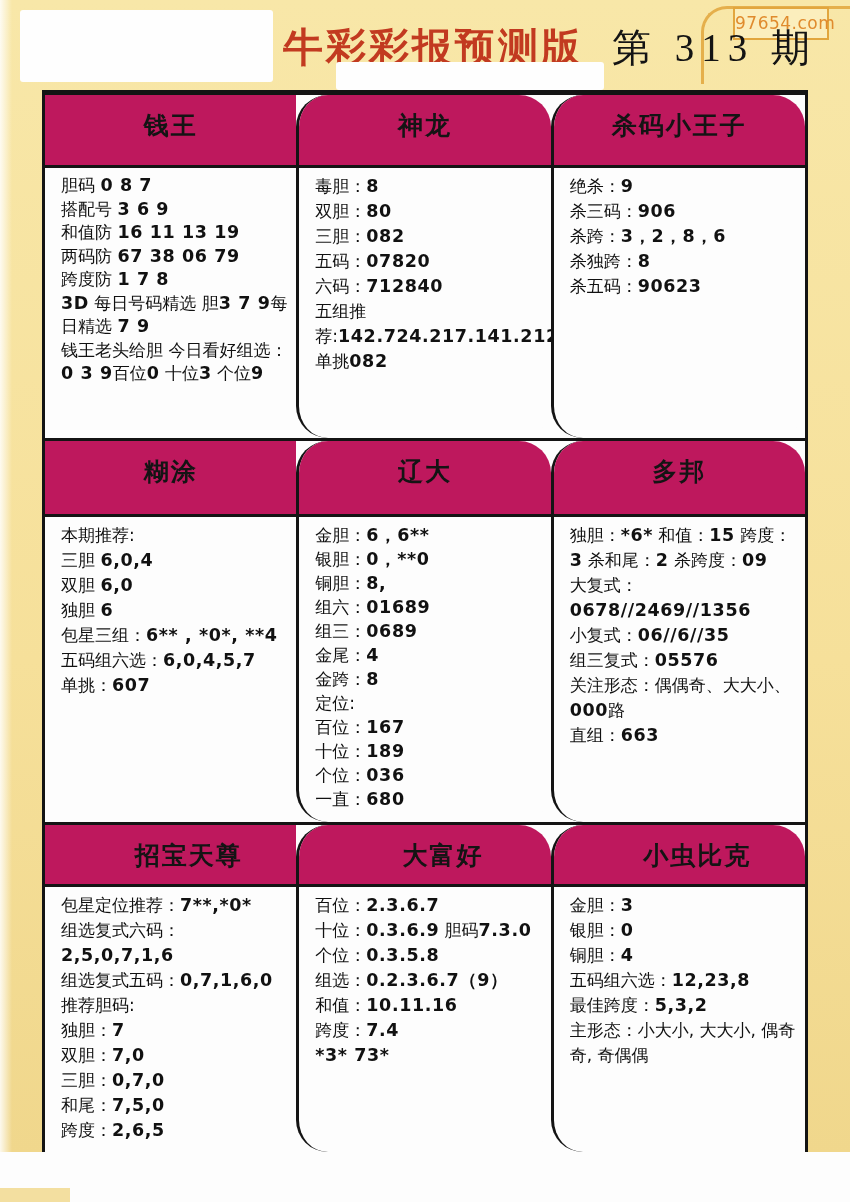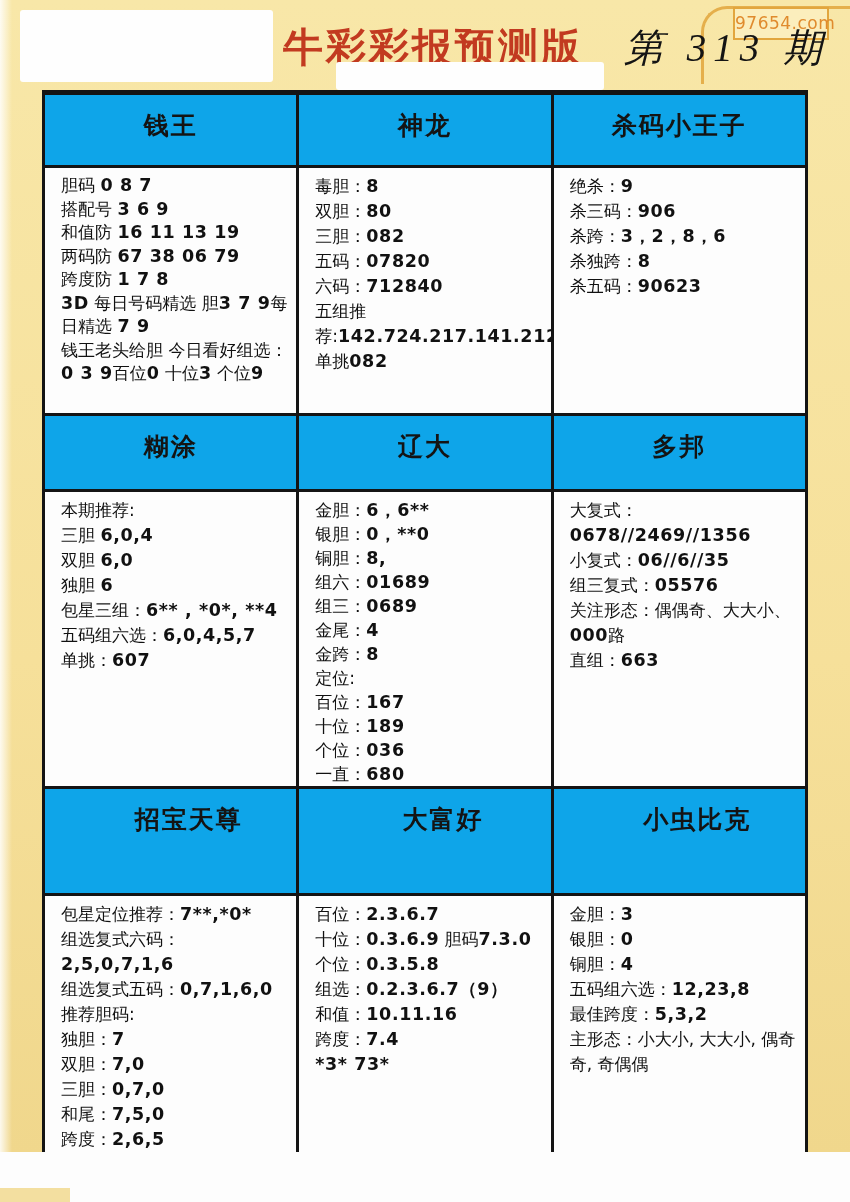--- a/index.html
+++ b/index.html
@@ -22,38 +22,38 @@
     border-left:3px solid #e2a63c; border-top:3px solid #e2a63c;
     border-top-left-radius:26px; opacity:.85; }
 
   .watermark { position:absolute; left:733px; top:7px; width:96px; height:33px;
     border:2px solid #e2a63e; background:#fbeebd; color:#e08b2d;
     font-size:17px; line-height:29px; text-align:center; letter-spacing:.5px; cursor:pointer; }
 
   .title-row { position:absolute; top:20px; left:283px; white-space:nowrap; }
   .t-red { color:#c23a20; font-size:40px; font-weight:700; letter-spacing:3px;
     font-family:"DejaVu Serif", serif; }
-  .t-issue { color:#141414; font-size:39px; letter-spacing:7px; margin-left:40px;
-    font-family:"Liberation Serif", serif;font-style:italic; }
+  .t-issue { color:#141414; font-size:39px; letter-spacing:7px; margin-left:28px;
+    font-family:"Liberation Serif", serif; }
 
   .board { position:absolute; left:42px; top:90px; width:766px; height:1062px;
     border:3px solid #141414; border-top-width:5px; border-bottom:none;
     background:#fdfdfd; display:flex; flex-direction:column; }
   .rowgroup { display:flex; width:100%; }
   #rg0 { height:343px; }
   #rg1 { height:384px; border-top:3px solid #141414; }
   #rg2 { flex:1; border-top:3px solid #141414; }
   .cell { flex:1; display:flex; flex-direction:column; overflow:hidden; background:#fdfdfd; }
-  .cell + .cell { border-left:3px solid #141414; }
-  .cell-head { background:#0ea5e9; border-bottom:3px solid #141414;
+  .cell + .cell { border-left:3px solid #141414;border-radius:32px; }
+  .cell-head { background:#be185d; border-bottom:3px solid #141414;
     text-align:center; font-weight:700; font-size:25px; color:#141414;
     padding-top:14px; letter-spacing:2px; font-family:"DejaVu Serif", serif; flex:none; }
   #rg0 .cell-head { height:73px; }
   #rg1 .cell-head { height:76px; }
-  #rg2 .cell-head { height:107px;padding-left:36px; }
+  #rg2 .cell-head { height:62px;padding-left:36px; }
   .cell-body { flex:1; padding:6px 6px 0 16px; font-size:17px; color:#111; overflow:hidden; }
   .line { line-height:25px; }
   .cell-0 .line { line-height:23.5px; }
   .cell-4 .line { line-height:24px; }
   .lbl { font-weight:400; }
   .val { font-weight:700; font-size:17.5px; letter-spacing:.6px; }
 
   .border-foot { position:absolute; left:42px; top:1152px; width:4px; height:13px; background:#141414; }
   .border-foot::after { content:""; position:absolute; left:0; top:11px; width:8px; height:7px; background:#141414; }
 </style>
@@ -134,20 +134,21 @@
             <div class="line"><span class="lbl">定位:</span></div>
             <div class="line"><span class="lbl">百位：</span><span class="val">167</span></div>
             <div class="line"><span class="lbl">十位：</span><span class="val">189</span></div>
             <div class="line"><span class="lbl">个位：</span><span class="val">036</span></div>
             <div class="line"><span class="lbl">一直：</span><span class="val">680</span></div>
           </div>
         </div>
         <div class="cell cell-5">
           <div class="cell-head">多邦</div>
           <div class="cell-body">
+            <div class="line"><span class="lbl">独胆：</span><span class="val">*6*</span><span class="lbl"> 和值：</span><span class="val">15</span><span class="lbl"> 跨度：</span><span class="val">3</span><span class="lbl"> 杀和尾：</span><span class="val">2</span><span class="lbl"> 杀跨度：</span><span class="val">09</span></div>
             <div class="line"><span class="lbl">大复式：</span><span class="val">0678//2469//1356</span></div>
             <div class="line"><span class="lbl">小复式：</span><span class="val">06//6//35</span></div>
             <div class="line"><span class="lbl">组三复式：</span><span class="val">05576</span></div>
             <div class="line"><span class="lbl">关注形态：偶偶奇、大大小、</span><span class="val">000</span><span class="lbl">路</span></div>
             <div class="line"><span class="lbl">直组：</span><span class="val">663</span></div>
           </div>
         </div>
       </div>
     <div class="rowgroup" id="rg2">
         <div class="cell cell-6">

